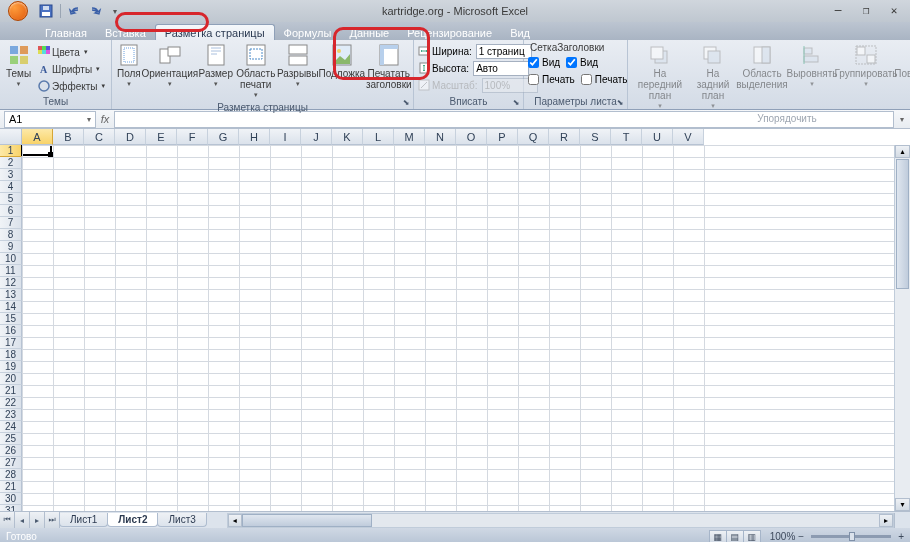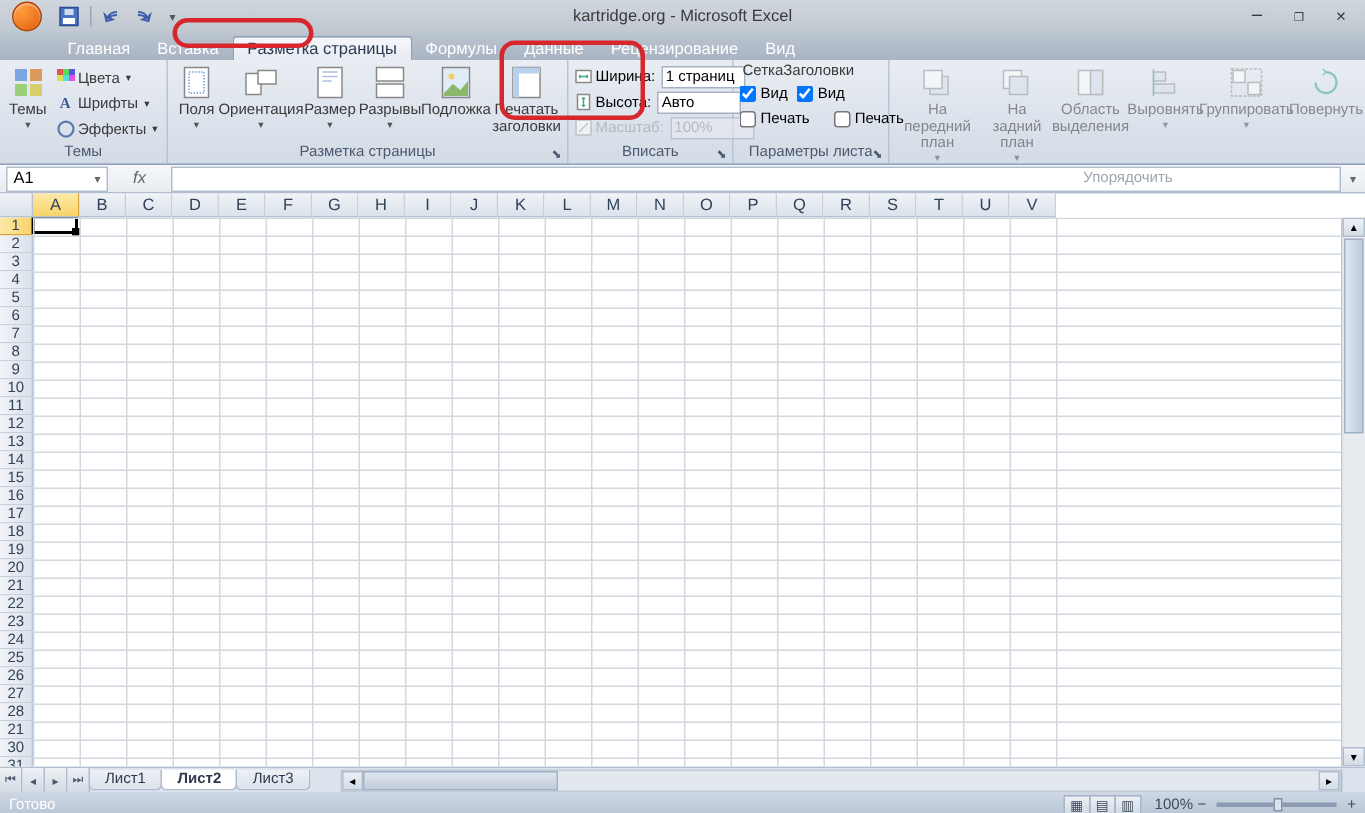--- a/index.html
+++ b/index.html
@@ -29,22 +29,22 @@
 .small-btn .icon-sm { width:13px; height:13px; display:flex; align-items:center; justify-content:center; }
 .chk { display:flex; align-items:center; gap:3px; height:16px; cursor:pointer; }
 .chk input { width:11px; height:11px; }
 .fit-row { display:flex; align-items:center; gap:2px; height:16px; }
 .fit-input { width:56px; height:15px; border:1px solid #a5b0c0; background:#fff; font-size:10px; padding:0 2px; }
 .fit-input.disabled { background:#e8ebf0; color:#999; }
 .highlight-tab { position:absolute; border:3px solid #d7262c; border-radius:10px; pointer-events:none; z-index:50; }
 .highlight1 { top:12px; left:115px; width:94px; height:20px; }
 .highlight2 { top:27px; left:333px; width:97px; height:53px; }
 .fxbar { height:19px; background:linear-gradient(#f5f7fa,#e8ecf1); border-bottom:1px solid #b2bece; display:flex; align-items:center; font-size:11px; }
-.namebox { width:68px; height:17px; border:1px solid #b2bece; background:#fff; margin-left:4px; padding:0 4px; display:flex; align-items:center; }
-.fx-sym { width:42px; text-align:center; font-style:italic; color:#666; }
+.namebox { width:92px; height:17px; border:1px solid #b2bece; background:#fff; margin-left:4px; padding:0 4px; display:flex; align-items:center; }
+.fx-sym { width:18px; text-align:center; font-style:italic; color:#666; }
 .fx-input { flex:1; height:17px; border:1px solid #b2bece; background:#fff; }
 .sheet { position:relative; height:382px; background:#fff; display:flex; }
 .corner { width:22px; height:16px; background:linear-gradient(#f0f3f7,#dbe2eb); border-right:1px solid #b7c3d3; border-bottom:1px solid #b7c3d3; }
 .colheads { display:flex; height:16px; }
 .colhead { width:31px; background:linear-gradient(#f0f3f7,#dbe2eb); border-right:1px solid #c7d1dd; border-bottom:1px solid #b7c3d3; text-align:center; font-size:11px; color:#314258; display:flex; align-items:center; justify-content:center; cursor:pointer; }
 .colhead.sel { background:linear-gradient(#fde9a7,#f8d36a); border-right:1px solid #d6a636; }
 .rowheads { width:22px; }
 .rowhead { height:12px; background:linear-gradient(to right,#f0f3f7,#dbe2eb); border-right:1px solid #b7c3d3; border-bottom:1px solid #c7d1dd; text-align:center; font-size:10px; color:#314258; display:flex; align-items:center; justify-content:center; cursor:pointer; }
 .rowhead.sel { background:linear-gradient(to right,#fde9a7,#f8d36a); border-bottom:1px solid #d6a636; }
 .grid { position:relative; flex:1; }
@@ -198,20 +198,30 @@
               <rect x="1" y="1" width="16" height="20" fill="#fff" stroke="#888"></rect>
               <path d="M4 4h10M4 7h10M4 10h6" stroke="#aac0de"></path>
             </svg>
           </span>
           <span>Размер</span>
           <span class="dd">▾</span>
         </div>
       <div class="big-btn" style="width:40px">
           <span class="icon-lg">
             <svg width="20" height="22">
+              <rect x="1" y="1" width="18" height="20" fill="#fff" stroke="#888"></rect>
+              <rect x="4" y="5" width="12" height="10" fill="none" stroke="#4a8ac8" stroke-dasharray="2 1"></rect>
+            </svg>
+          </span>
+          <span>Область печати</span>
+          <span class="dd">▾</span>
+        </div>
+      <div class="big-btn" style="width:40px">
+          <span class="icon-lg">
+            <svg width="20" height="22">
               <rect x="1" y="1" width="18" height="9" fill="#fff" stroke="#888"></rect>
               <rect x="1" y="12" width="18" height="9" fill="#fff" stroke="#888"></rect>
             </svg>
           </span>
           <span>Разрывы</span>
           <span class="dd">▾</span>
         </div>
       <div class="big-btn" style="width:44px">
           <span class="icon-lg">
             <svg width="20" height="22">
@@ -286,21 +296,21 @@
         <div style="display:flex;gap:6px">
           <label class="chk">
               <input type="checkbox" checked="" style="">
               <span>Вид</span>
             </label>
           <label class="chk">
               <input type="checkbox" checked="" style="">
               <span>Вид</span>
             </label>
         </div>
-        <div style="display:flex;gap:16px">
+        <div style="display:flex;gap:6px">
           <label class="chk">
               <input type="checkbox" style="">
               <span>Печать</span>
             </label>
           <label class="chk">
               <input type="checkbox" style="">
               <span>Печать</span>
             </label>
         </div>
       </div>

